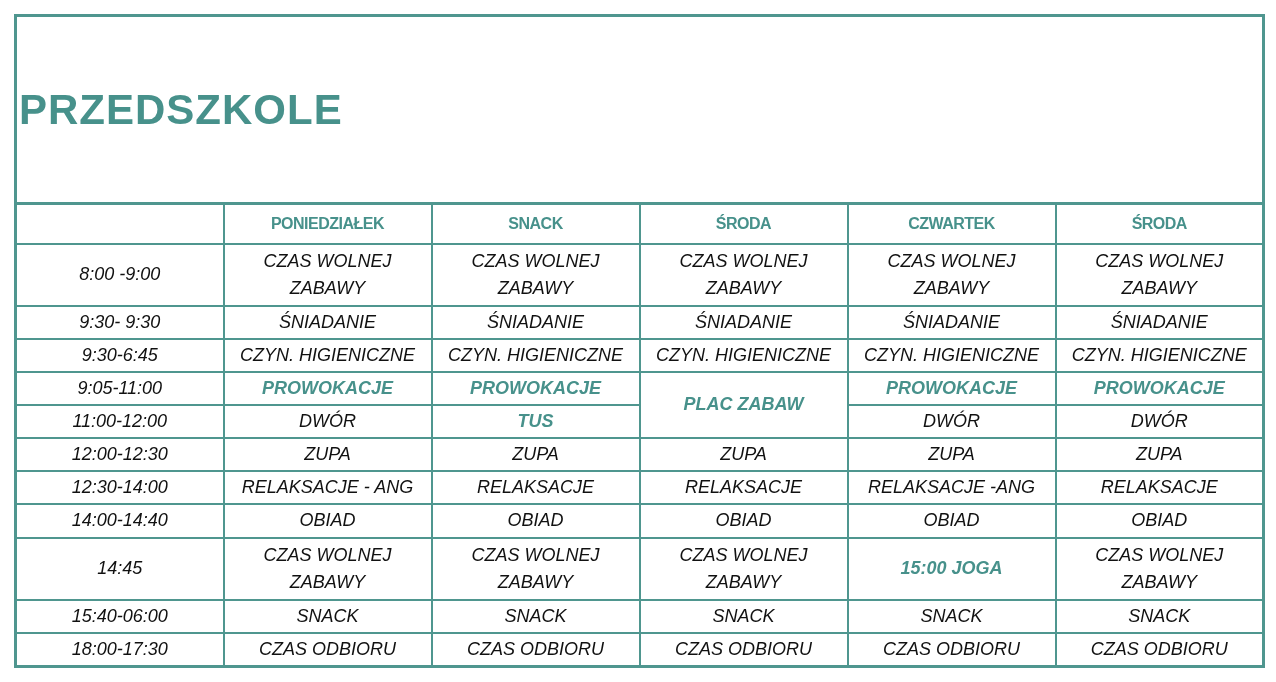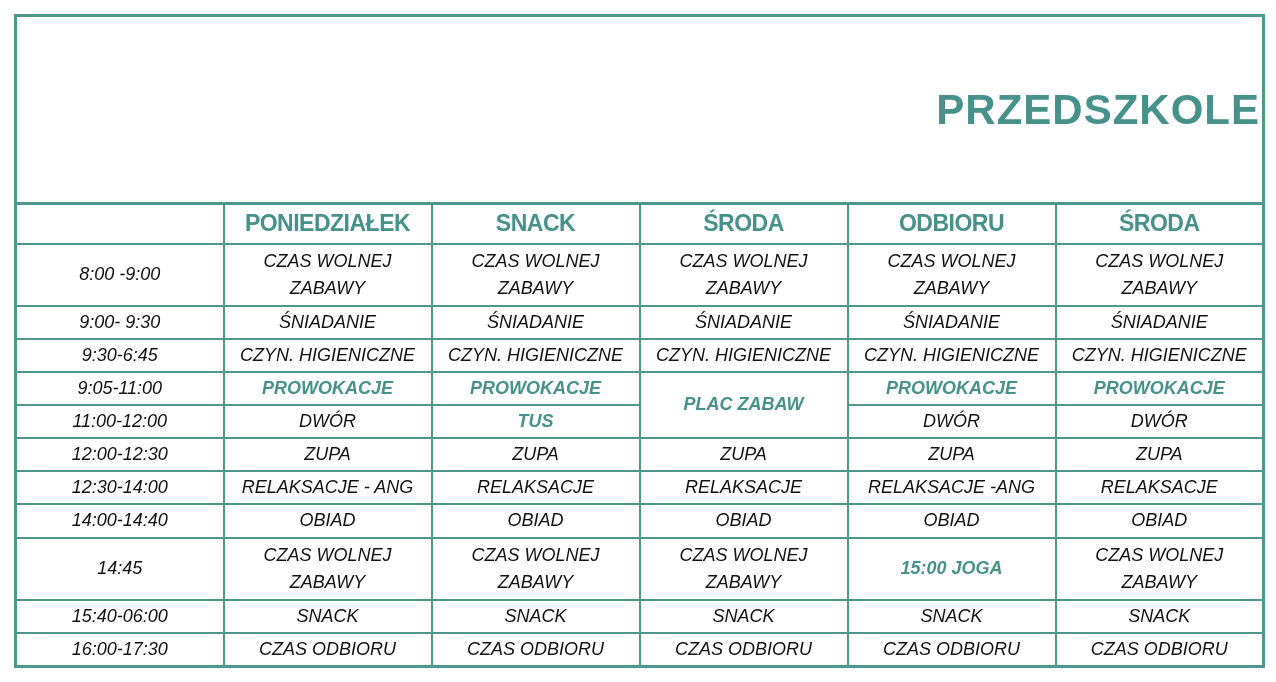--- a/index.html
+++ b/index.html
@@ -34,26 +34,26 @@
     white-space:pre-line;
     overflow:hidden;
   }
   tr.row-title{height:188px;}
   .title-cell{border:3px solid var(--line);}
   .page-title{
     color:var(--accent);
     font-size:42px;
     font-weight:bold;
     letter-spacing:1px;
-    text-align:right;
+    text-align:left;
   }
   tr.row-days{height:40px;}
   th.day{
     color:var(--accent);
-    font-size:23px;
+    font-size:16px;
     font-weight:bold;
     letter-spacing:-0.5px;
     padding:0;
   }
   tbody tr{height:31px;font-style:italic;}
   th.time{font-weight:normal;}
   td.accent{
     color:var(--accent);
     font-weight:bold;
   }
@@ -75,40 +75,40 @@
       <tr class="row-title">
         <td class="title-cell" colspan="6">
           <div class="page-title">PRZEDSZKOLE</div>
         </td>
       </tr>
       <tr class="row-days" id="day-header-row">
         <th class="corner"></th>
       <th class="day">PONIEDZIAŁEK</th>
           <th class="day">SNACK</th>
           <th class="day">ŚRODA</th>
-          <th class="day">ODBIORU</th>
+          <th class="day">CZWARTEK</th>
           <th class="day">ŚRODA</th>
         </tr>
     </thead>
     <tbody id="schedule-body">
     <tr>
           <th class="time">8:00 -9:00</th>
           <td>CZAS WOLNEJ
 ZABAWY</td>
           <td>CZAS WOLNEJ
 ZABAWY</td>
           <td>CZAS WOLNEJ
 ZABAWY</td>
           <td>CZAS WOLNEJ
 ZABAWY</td>
           <td>CZAS WOLNEJ
 ZABAWY</td>
         </tr>
         <tr>
-          <th class="time">9:00- 9:30</th>
+          <th class="time">9:30- 9:30</th>
           <td>ŚNIADANIE</td>
           <td>ŚNIADANIE</td>
           <td>ŚNIADANIE</td>
           <td>ŚNIADANIE</td>
           <td>ŚNIADANIE</td>
         </tr>
         <tr>
           <th class="time">9:30-6:45</th>
           <td>CZYN. HIGIENICZNE</td>
           <td>CZYN. HIGIENICZNE</td>
@@ -169,21 +169,21 @@
         </tr>
         <tr>
           <th class="time">15:40-06:00</th>
           <td>SNACK</td>
           <td>SNACK</td>
           <td>SNACK</td>
           <td>SNACK</td>
           <td>SNACK</td>
         </tr>
         <tr>
-          <th class="time">16:00-17:30</th>
+          <th class="time">18:00-17:30</th>
           <td>CZAS ODBIORU</td>
           <td>CZAS ODBIORU</td>
           <td>CZAS ODBIORU</td>
           <td>CZAS ODBIORU</td>
           <td>CZAS ODBIORU</td>
         </tr>
       </tbody>
   </table>
 </div>
 

